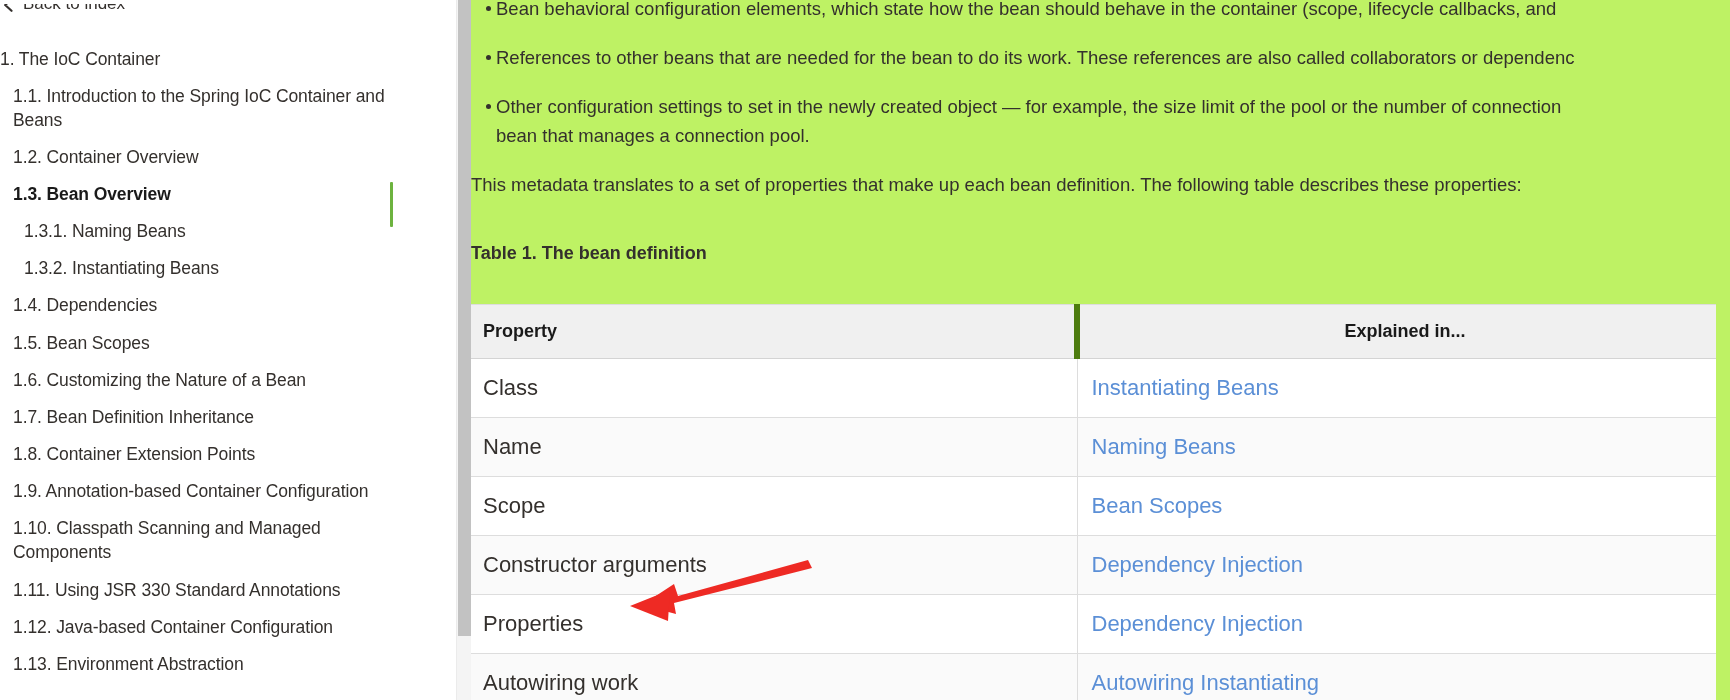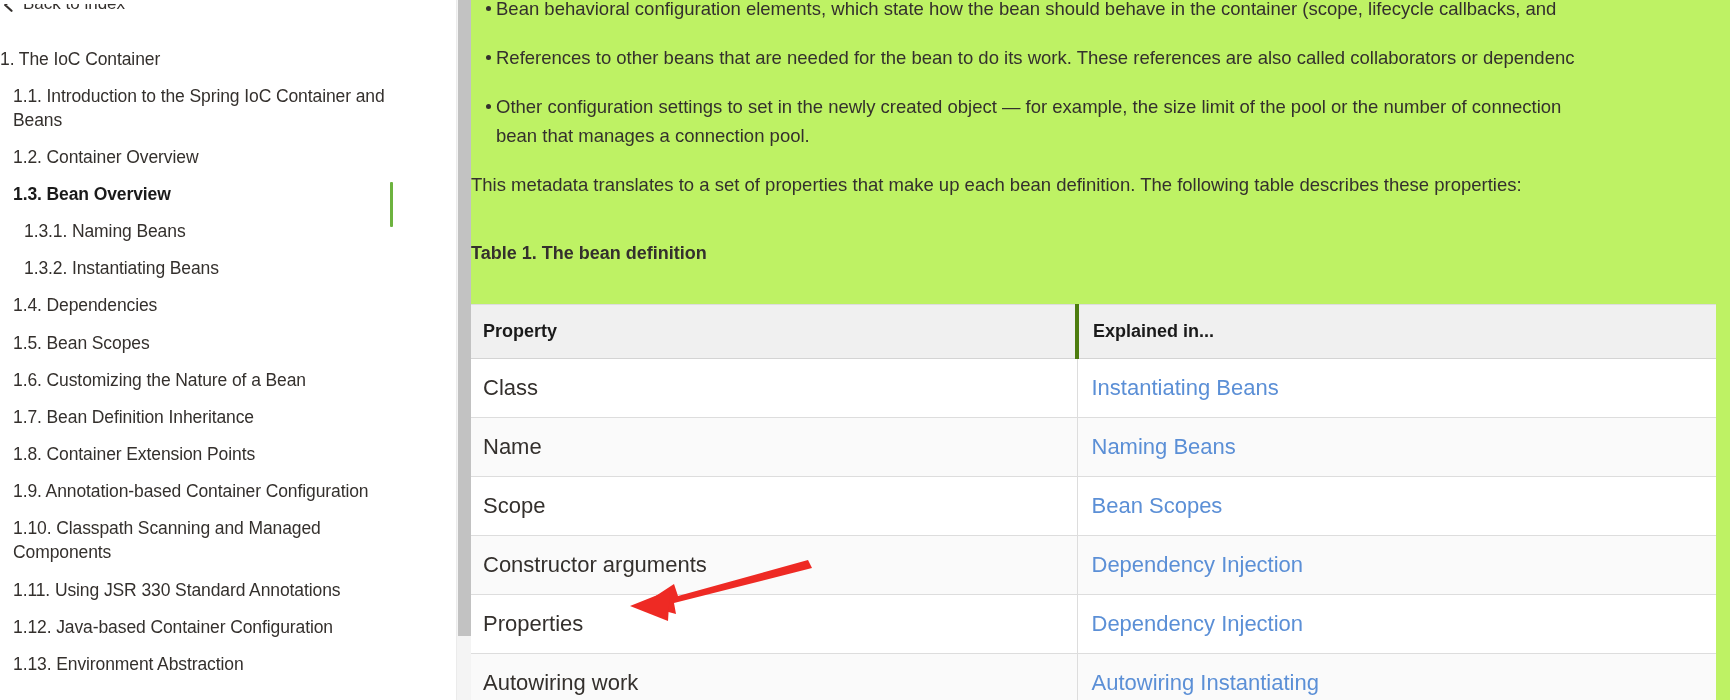--- a/index.html
+++ b/index.html
@@ -187,22 +187,23 @@
     background: #f0f0f0;
     text-align: left;
     font-weight: bold;
     color: #1a1a1a;
     padding: 16px 0 16px 12px;
     border-top: 1px solid #dddddd;
     border-bottom: 1px solid #d4d4d4;
     font-size: 18px;
   }
   table.bean-table thead th.col2 {
-    border-left: 4px solid #4d7c0f;
+    border-left: 6px solid #4d7c0f;
     padding-left: 14px;
+    text-align: center;
   }
 
   table.bean-table tbody td {
     padding: 16px 0 16px 12px;
     border-bottom: 1px solid #dddddd;
     color: #34302d;
     font-size: 22px;
     vertical-align: middle;
     background: #ffffff;
   }

